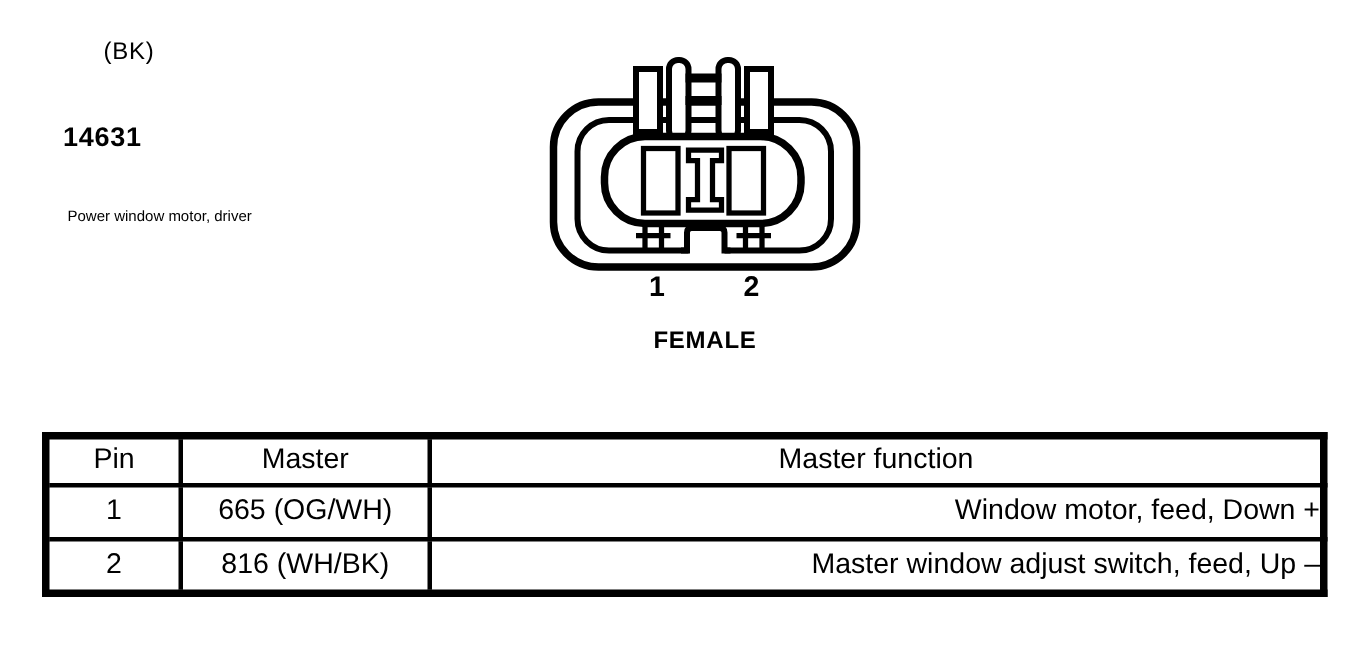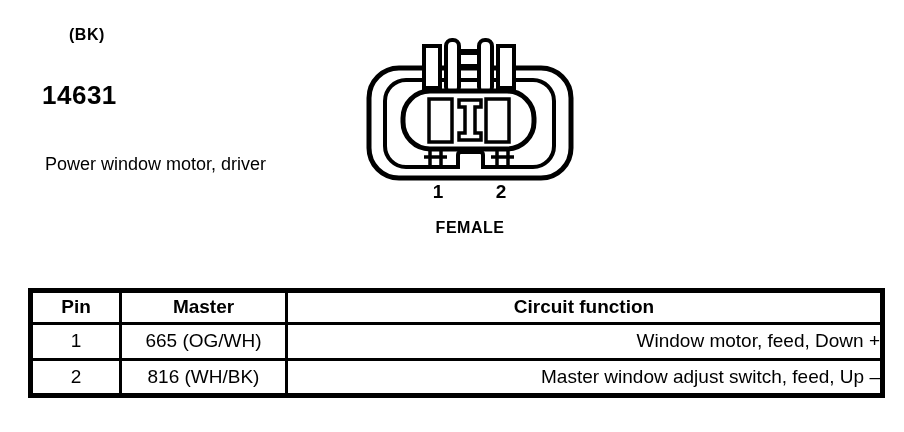--- a/index.html
+++ b/index.html
@@ -12,23 +12,23 @@
     overflow: hidden;
   }
   .abs { position: absolute; }
 
   
   .conn-id-row { left: 42px; top: 26px; display: inline-flex; align-items: baseline; }
   .conn-id {
     font-size: 32px; font-weight: bold; letter-spacing: -0.5px;
     border-bottom: 3px solid #000; padding-bottom: 5px; line-height: 1;
   }
-  .conn-color { font-size: 16px; font-weight: bold; margin-left: 27px; letter-spacing: 0.5px; }
-  .part-number { left: 42px; top: 82px; font-size: 26px; font-weight: bold; letter-spacing: 0.5px; line-height: 1; }
-  .conn-desc { left: 45px; top: 154px; font-size: 18px; line-height: 21px; width: 240px; }
+  .conn-color { font-size: 16px; font-weight: normal; margin-left: 27px; letter-spacing: 0.5px; }
+  .part-number { left: 42px; top: 82px; font-size: 18px; font-weight: bold; letter-spacing: 0.5px; line-height: 1; }
+  .conn-desc { left: 45px; top: 134px; font-size: 10px; line-height: 21px; width: 240px; }
 
   
   .connector-svg { left: 350px; top: 28px; }
   .pin-label { top: 181px; width: 36px; text-align: center; font-size: 19px; font-weight: 600; }
   .pin-label.p1 { left: 420px; }
   .pin-label.p2 { left: 483px; }
   .gender-label {
     left: 360px; top: 219px; width: 220px; text-align: center;
     font-size: 16px; font-weight: bold; letter-spacing: 0.5px;
   }
@@ -41,21 +41,21 @@
   }
   .pinout-table th, .pinout-table td {
     border: 3px solid #000;
     height: 36px;
     vertical-align: middle;
     text-align: center;
     padding: 0;
     line-height: 1.1;
   }
   .pinout-table { border: 5px solid #000; }
-  .pinout-table thead th { font-weight: bold; height: 33px; text-align: center; }
+  .pinout-table thead th { font-weight: normal; height: 33px; text-align: center; }
   .pinout-table .col-pin { width: 90px; }
   .pinout-table .col-circuit { width: 166px; }
   .pinout-table td.fn, .pinout-table th.fn-h { }
   .pinout-table td.fn { text-align: right; padding-left: 22px; }
 </style>
 </head>
 <body>
 
 <div class="abs conn-id-row">
   <span class="conn-color">(BK)</span>
@@ -107,21 +107,21 @@
 
 <div class="abs pin-label p1">1</div>
 <div class="abs pin-label p2">2</div>
 <div class="abs gender-label">FEMALE</div>
 
 <table class="abs pinout-table">
   <thead>
     <tr>
       <th class="col-pin">Pin</th>
       <th class="col-circuit">Master</th>
-      <th class="fn-h">Circuit function</th>
+      <th class="fn-h">Master function</th>
     </tr>
   </thead>
   <tbody>
     <tr>
       <td>1</td>
       <td>665 (OG/WH)</td>
       <td class="fn">Window motor, feed, Down +</td>
     </tr>
     <tr>
       <td>2</td>

